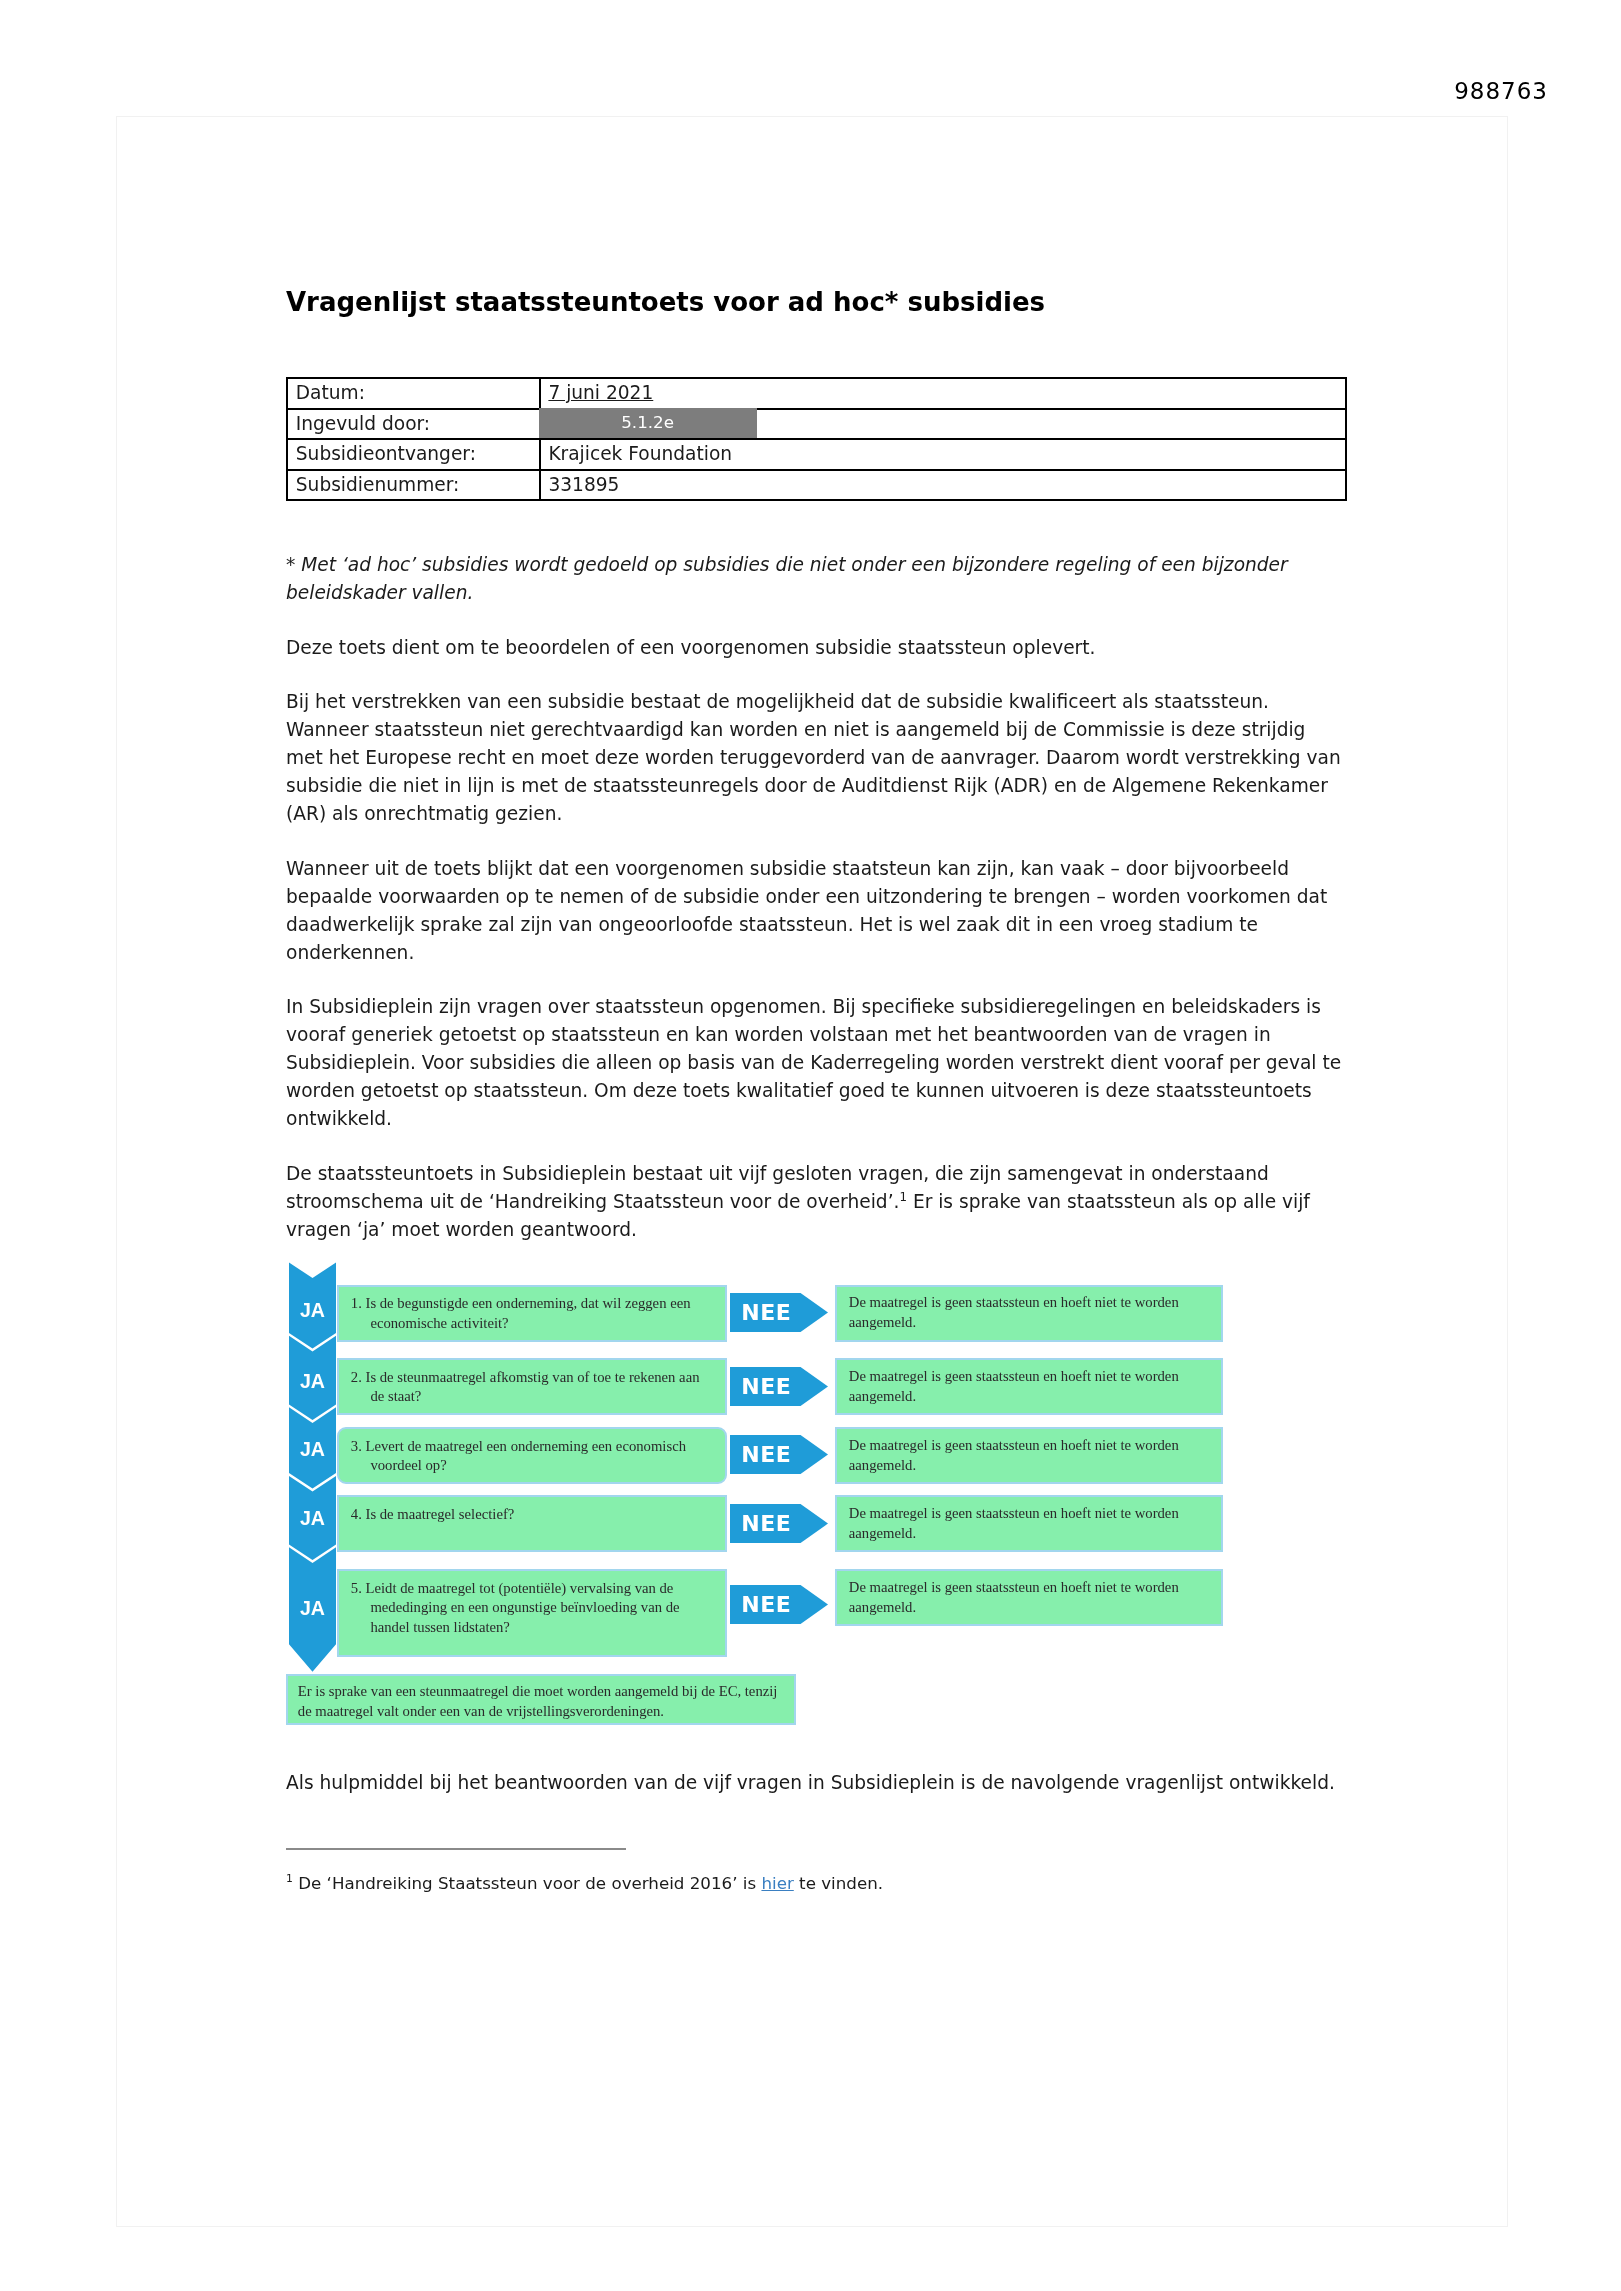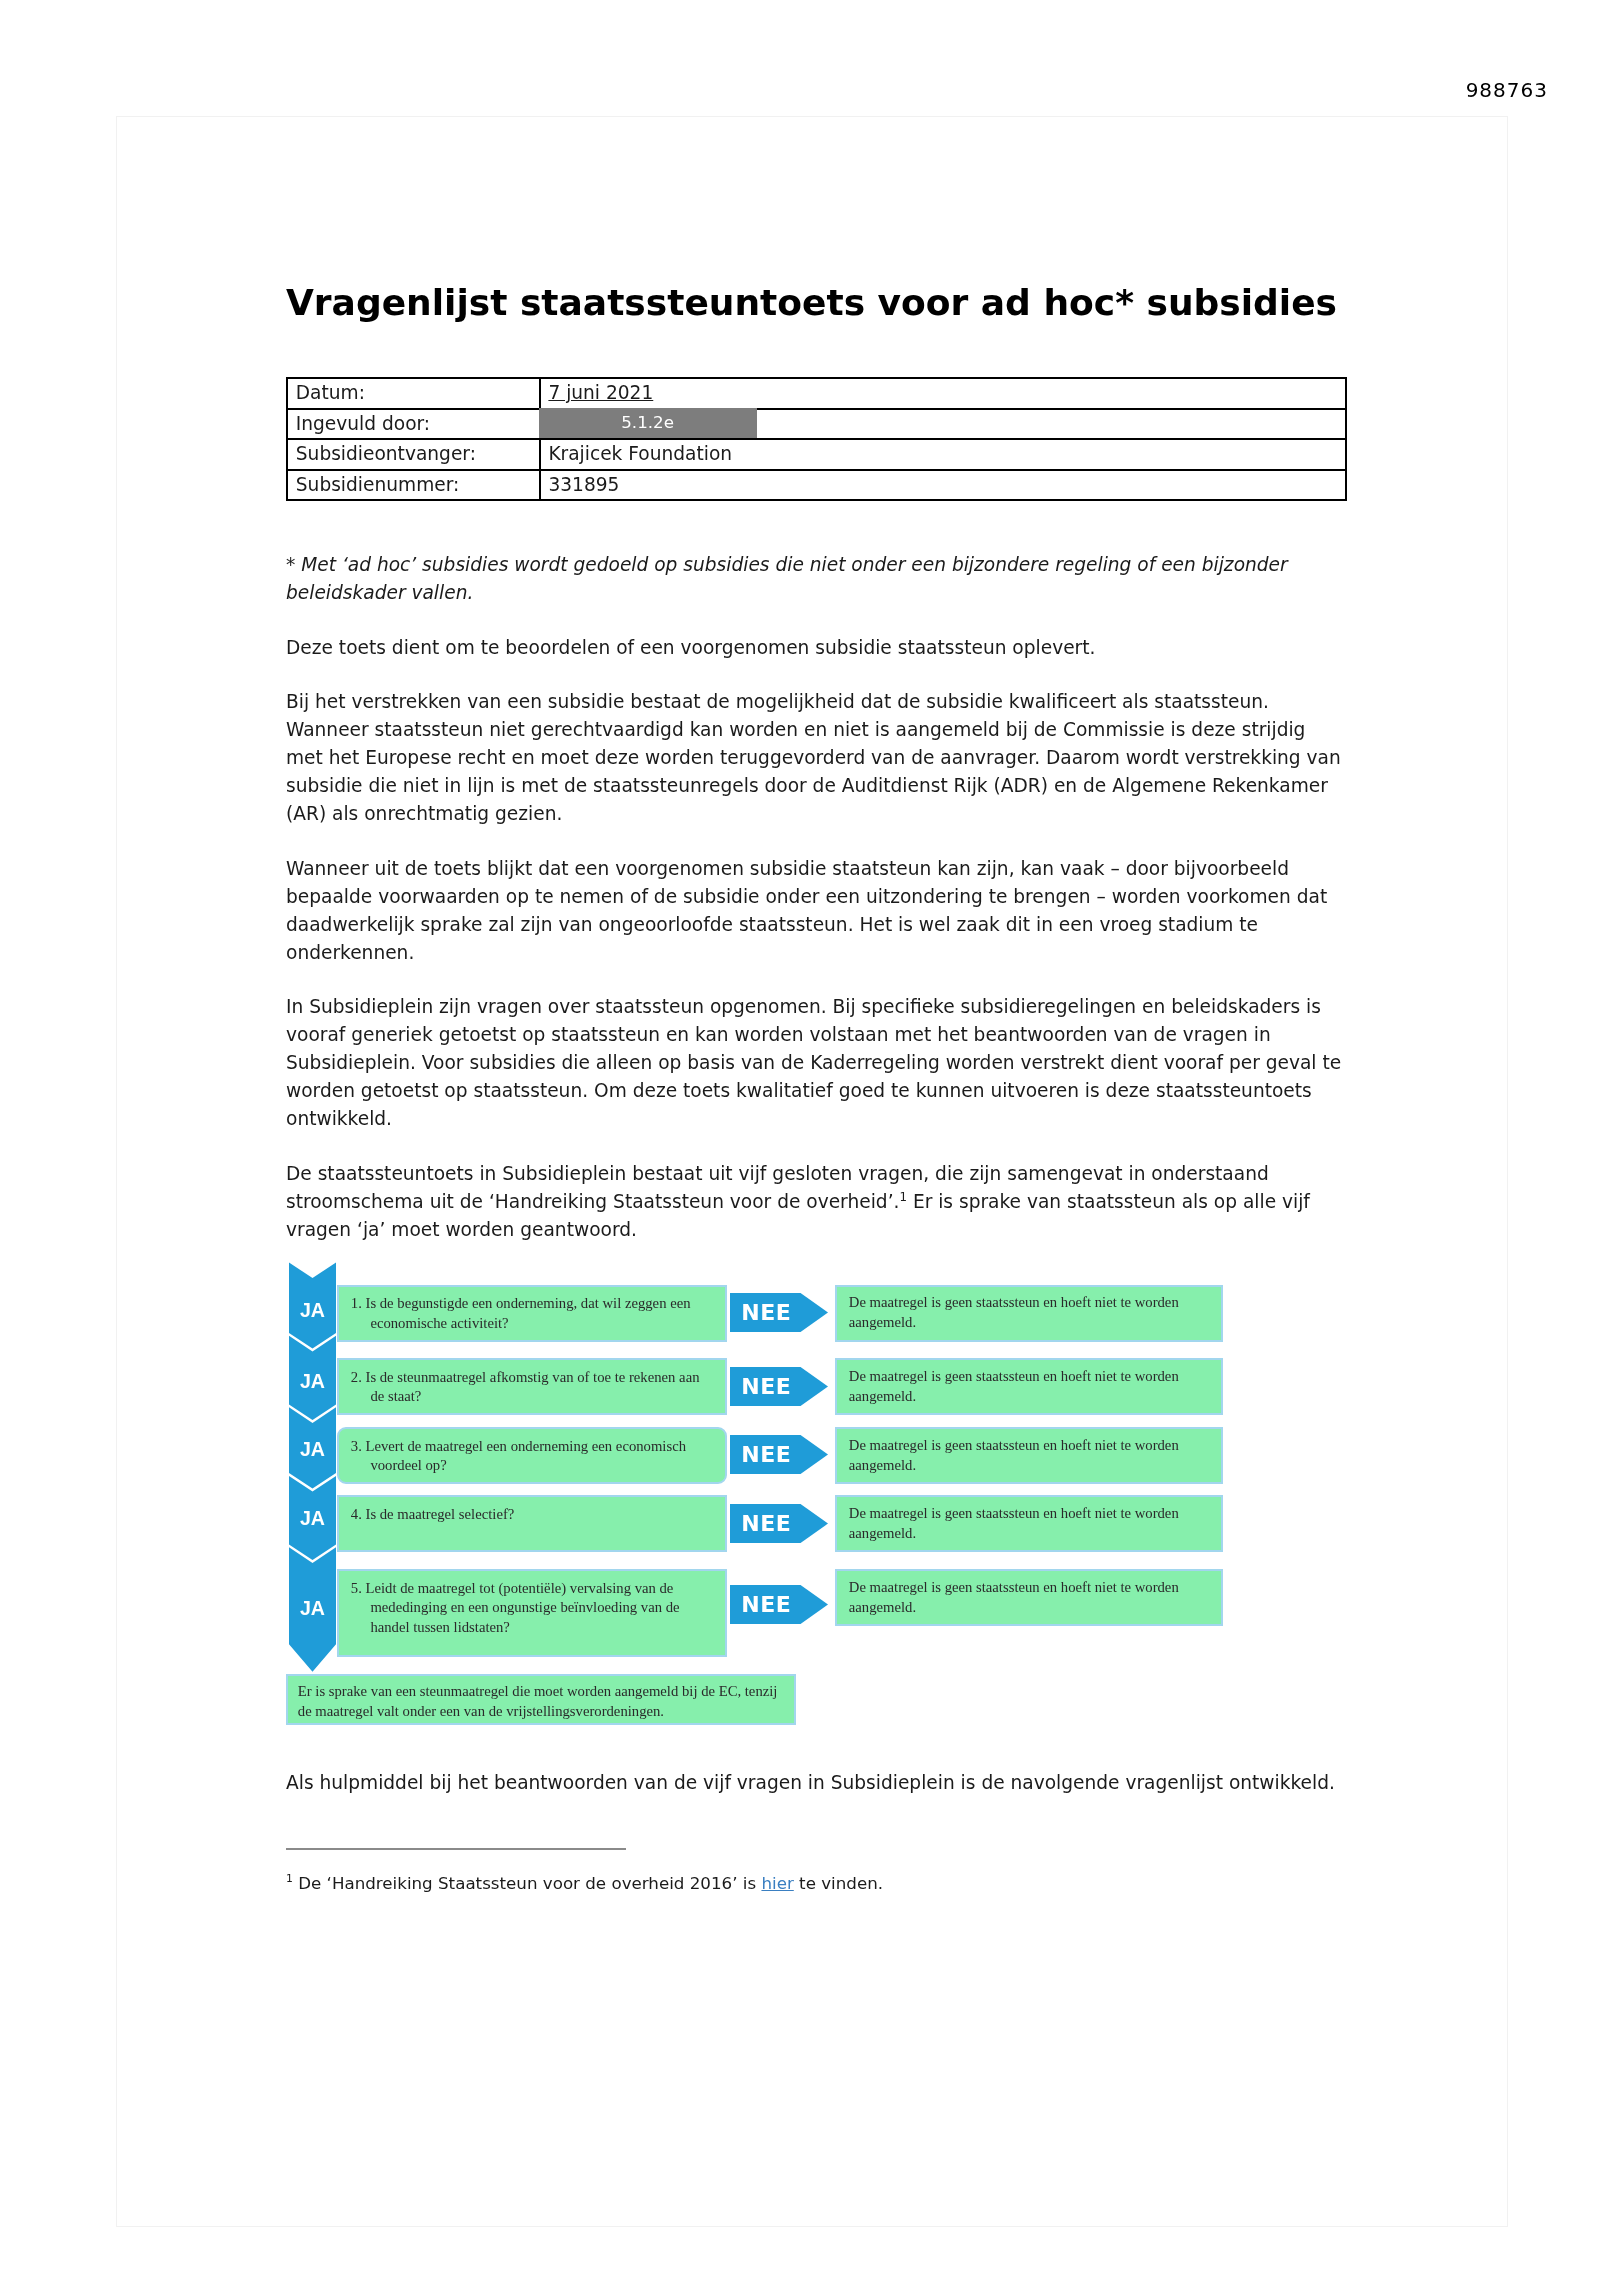--- a/index.html
+++ b/index.html
@@ -1,22 +1,22 @@
 <!DOCTYPE html>
 <html><head>
 <meta charset="utf-8">
 <style>
   html,body{margin:0;padding:0;background:#ffffff;}
   .page{position:relative;width:1621px;height:2292px;background:#ffffff;overflow:hidden;
         font-family:"DejaVu Sans","Liberation Sans",sans-serif;color:#1b1b1b;}
   .scan-area{position:absolute;left:116px;top:116px;width:1390px;height:2109px;
         border:1px solid #f1f1f1;background:#ffffff;}
-  .doc-number{position:absolute;top:78px;right:73px;font-size:20px;letter-spacing:1px;color:#000;}
+  .doc-number{position:absolute;top:78px;right:73px;font-size:23px;letter-spacing:1px;color:#000;}
   .content{position:absolute;left:286px;top:0;width:1061px;}
-  h1.title{margin:287px 0 0 0;font-size:36px;line-height:31px;font-weight:bold;color:#000;}
+  h1.title{margin:287px 0 0 0;font-size:26px;line-height:31px;font-weight:bold;color:#000;}
   table.info{border-collapse:collapse;margin-top:59px;width:1061px;border:2px solid #000;}
   table.info td{border:2px solid #000;font-size:18.6px;line-height:22.5px;padding:2px 7.8px;height:24.5px;vertical-align:middle;}
   td.lbl{width:235px;}
   td.val{position:relative;}
   .underline{text-decoration:underline;}
   .redaction{position:absolute;left:-2px;top:-2px;width:218px;height:30px;background:#7d7d7d;
         color:#ffffff;font-size:16.7px;display:flex;align-items:center;justify-content:center;text-align:center;}
   p.body{margin:26.5px 0 0 0;font-size:18.6px;line-height:28px;}
   p.note{margin-top:50px;font-style:italic;}
   p.p5{margin-top:26.5px;}

